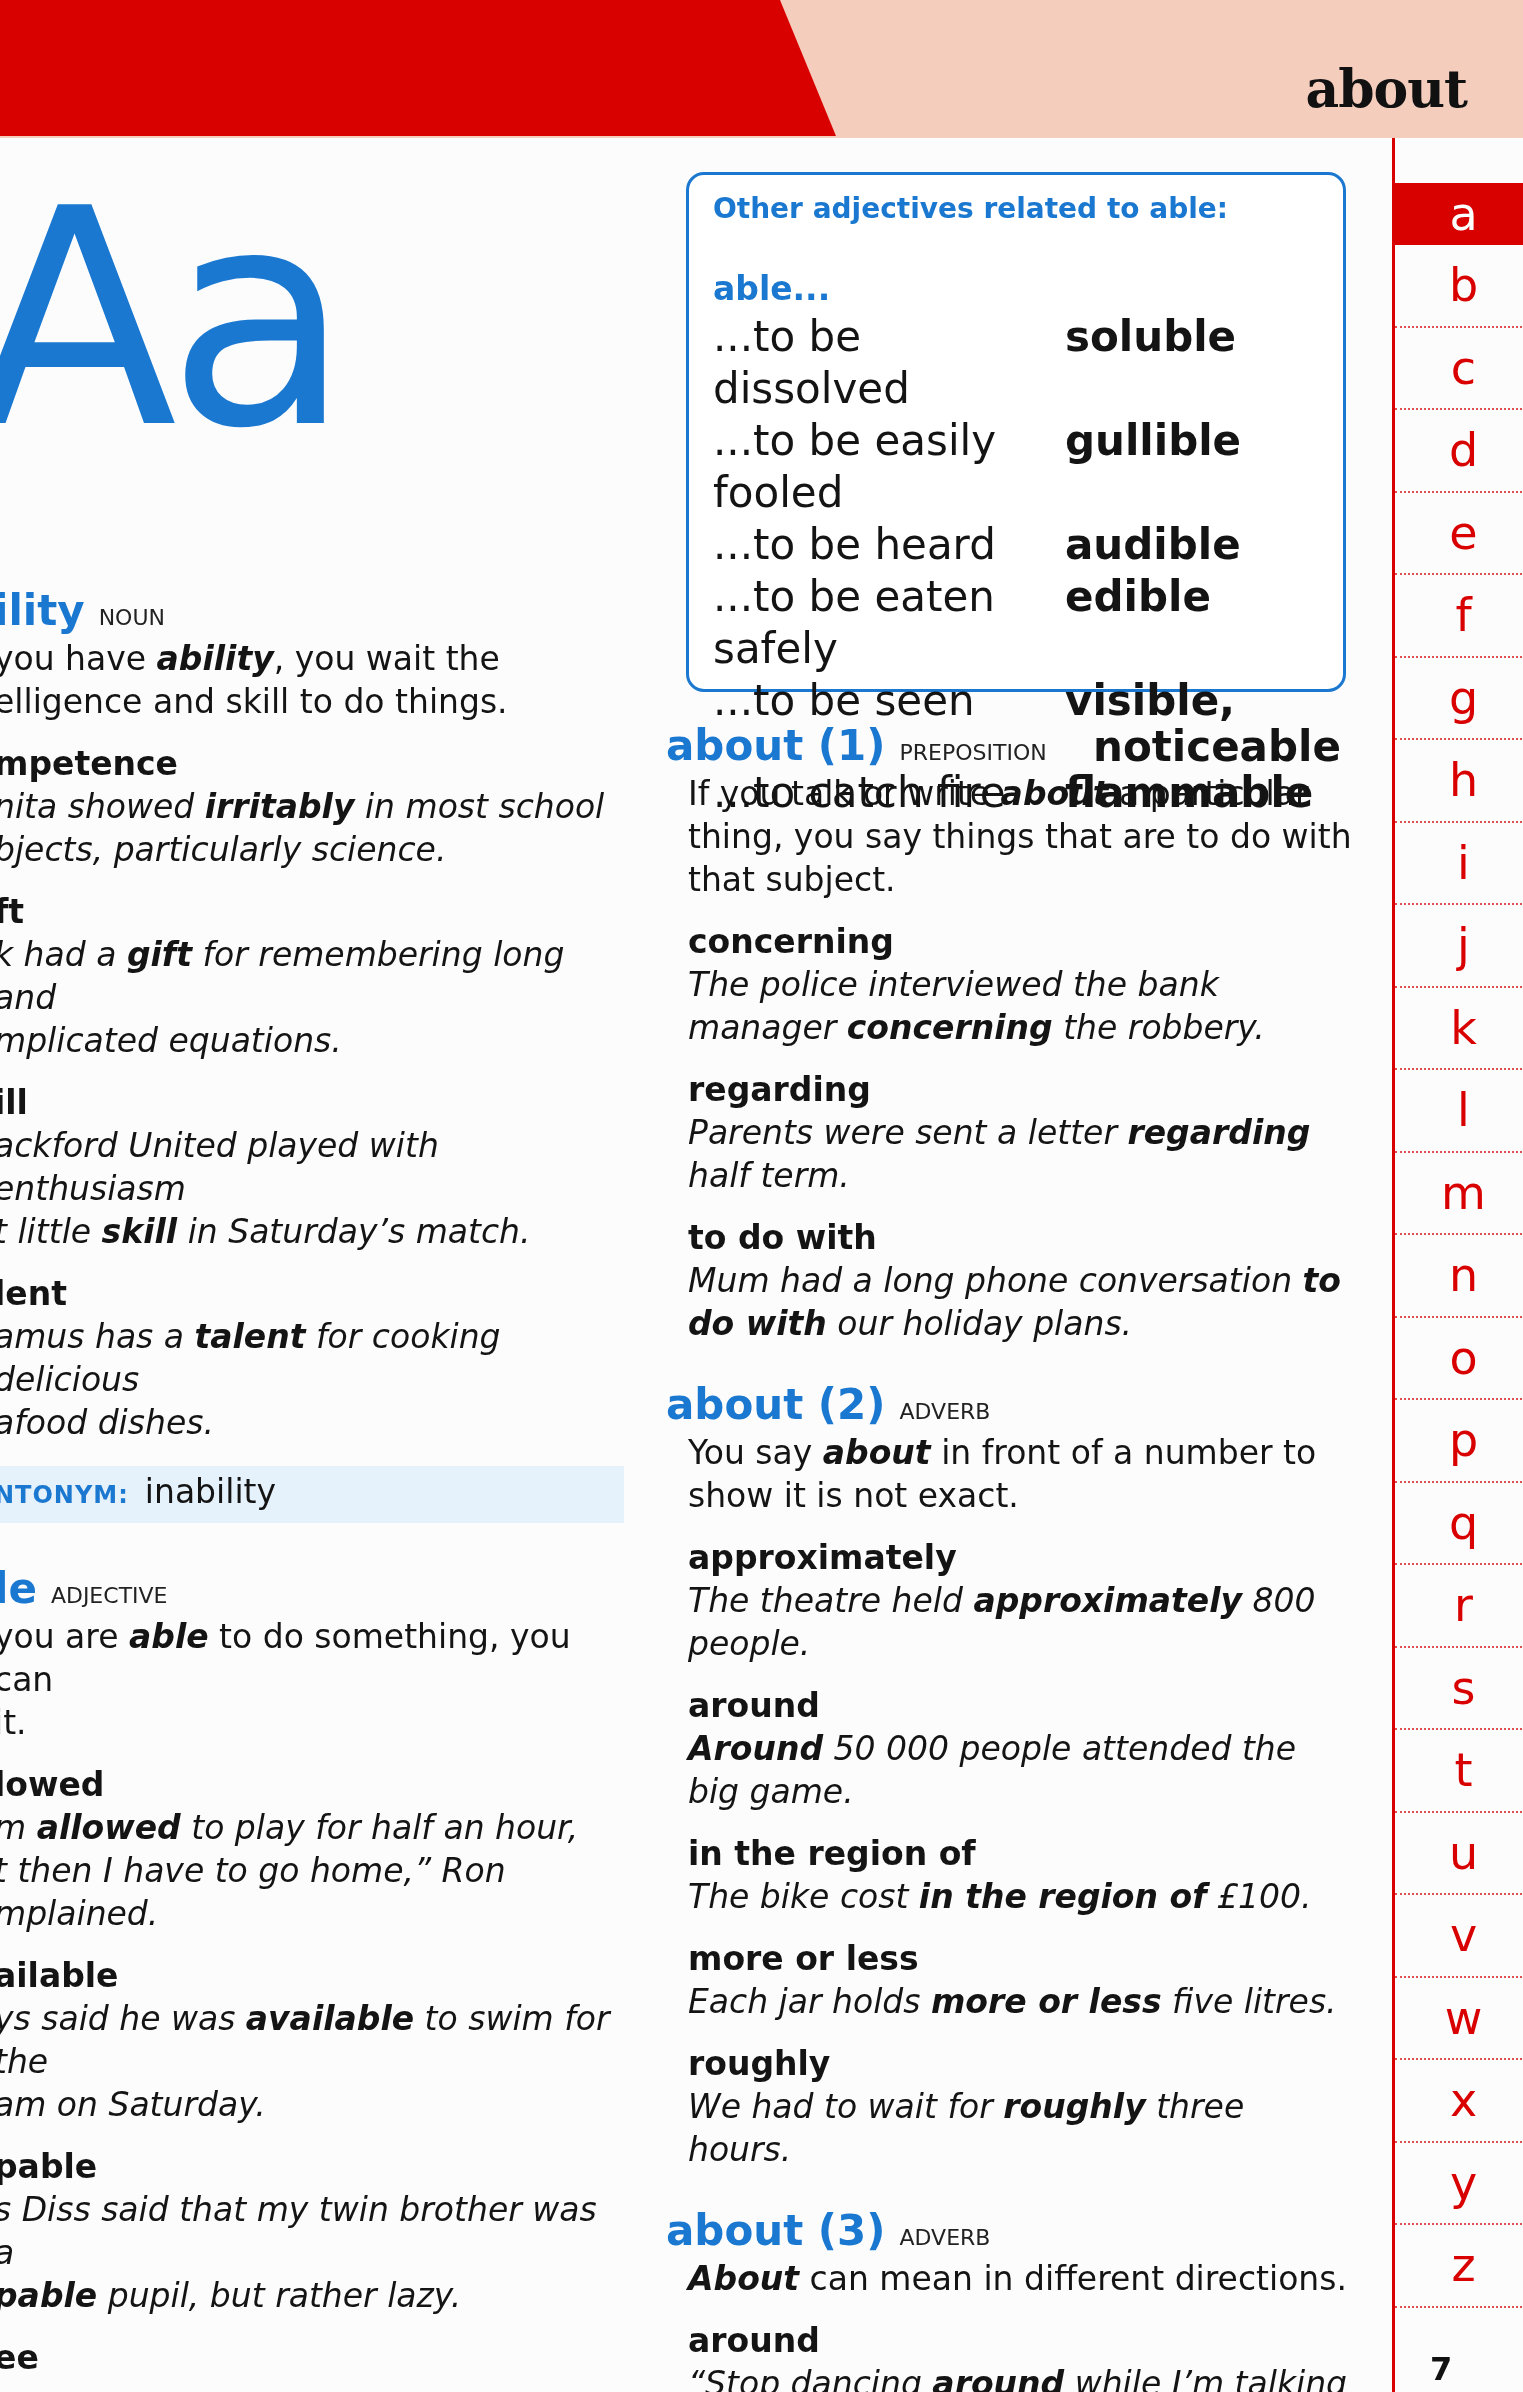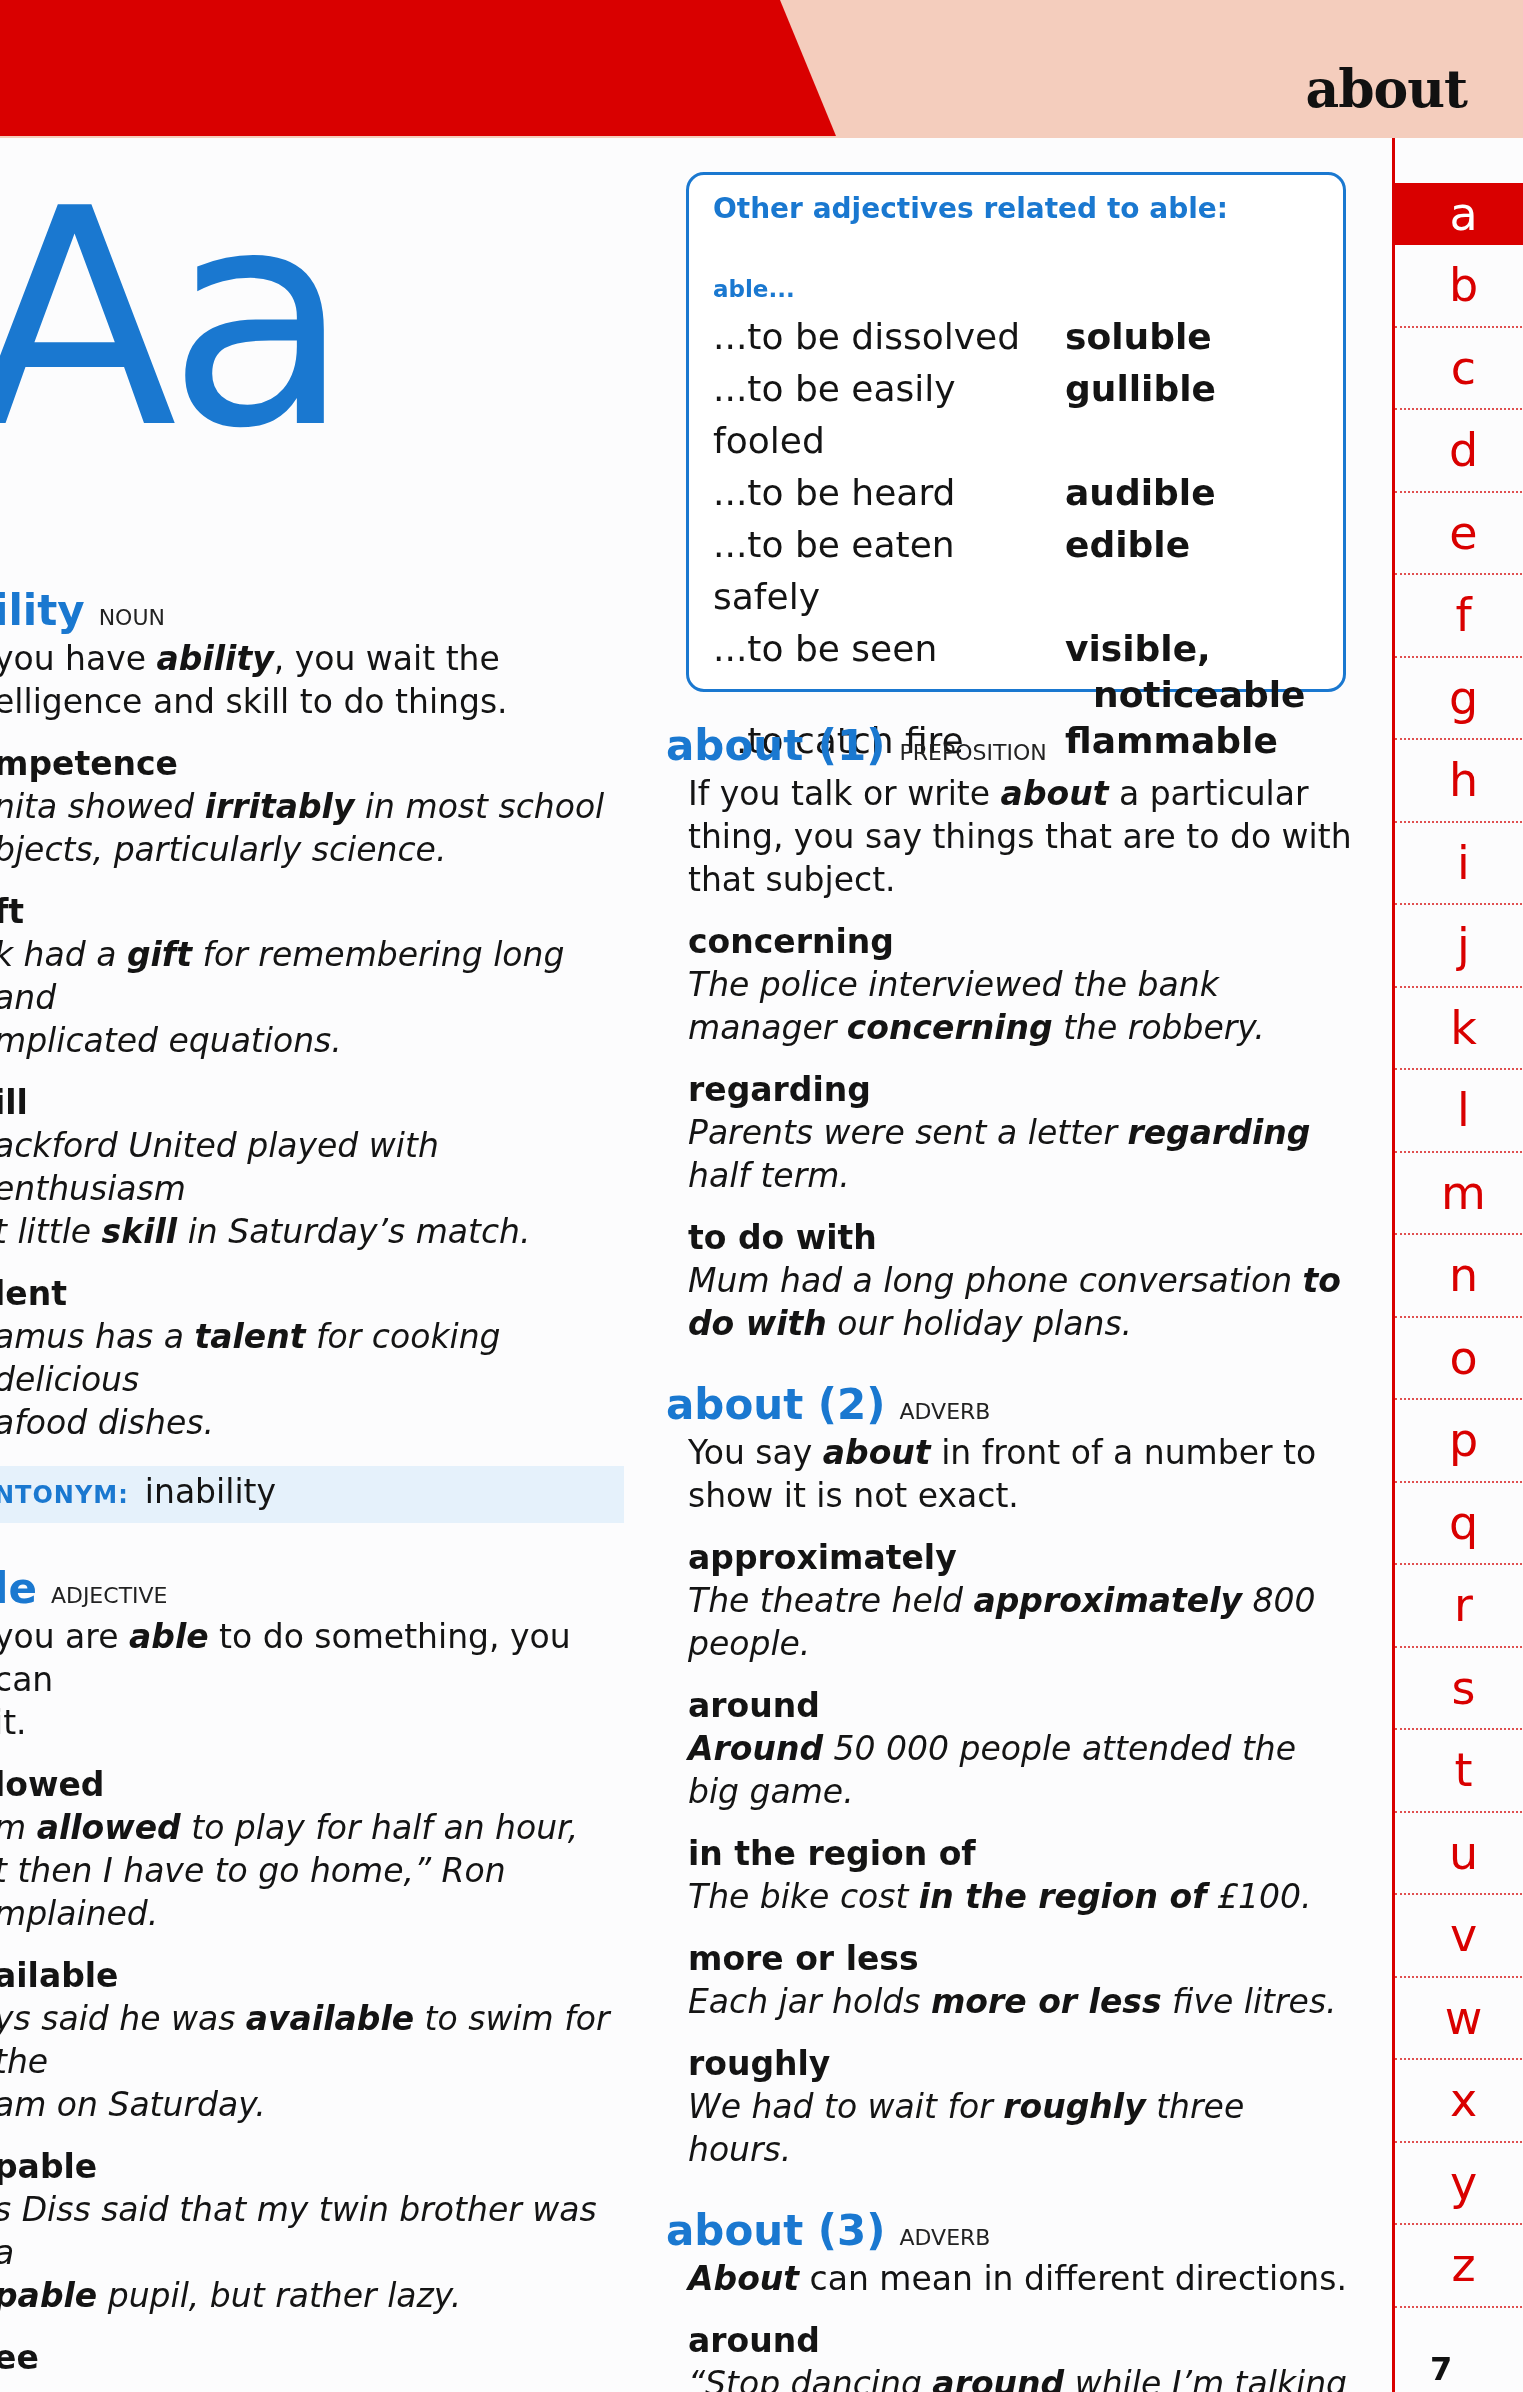--- a/index.html
+++ b/index.html
@@ -63,22 +63,22 @@
     }
     .antonym .lab { color: #1a78d0; font-weight: bold; font-size: 24px; letter-spacing: 1px; margin-right: 16px; }
 
     
     .adj-box {
       position: absolute; left: 686px; top: 172px; width: 660px; height: 520px;
       border: 3px solid #1a78d0; border-radius: 18px; background: #fff; box-sizing: border-box;
       padding: 12px 0 0 24px;
     }
     .adj-box .title { color: #1a78d0; font-weight: bold; font-size: 28px; line-height: 44px; }
-    .adj-box .able { color: #1a78d0; font-weight: bold; font-size: 23px; line-height: 44px; margin-top: 36px; }
-    .adj-row { display: flex; font-size: 36px; line-height: 52px; }
+    .adj-box .able { color: #1a78d0; font-weight: bold; font-size: 33px; line-height: 44px; margin-top: 36px; }
+    .adj-row { display: flex; font-size: 42px; line-height: 52px; }
     .adj-row .m { width: 352px; }
     .adj-row .w { font-weight: bold; }
     .adj-row .w2 { display: block; padding-left: 28px; line-height: 40px; }
     .entry { margin-bottom: 34px; }
   </style>
 </head>
 <body>
 
 <div class="header">
   <div class="red-tab"></div>

